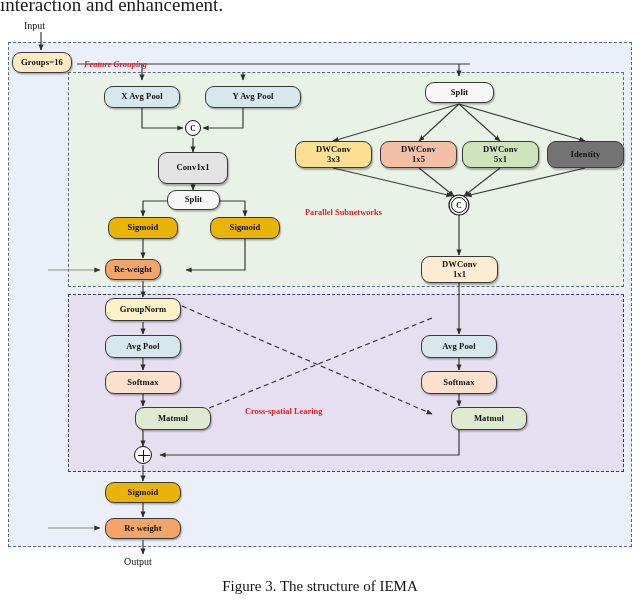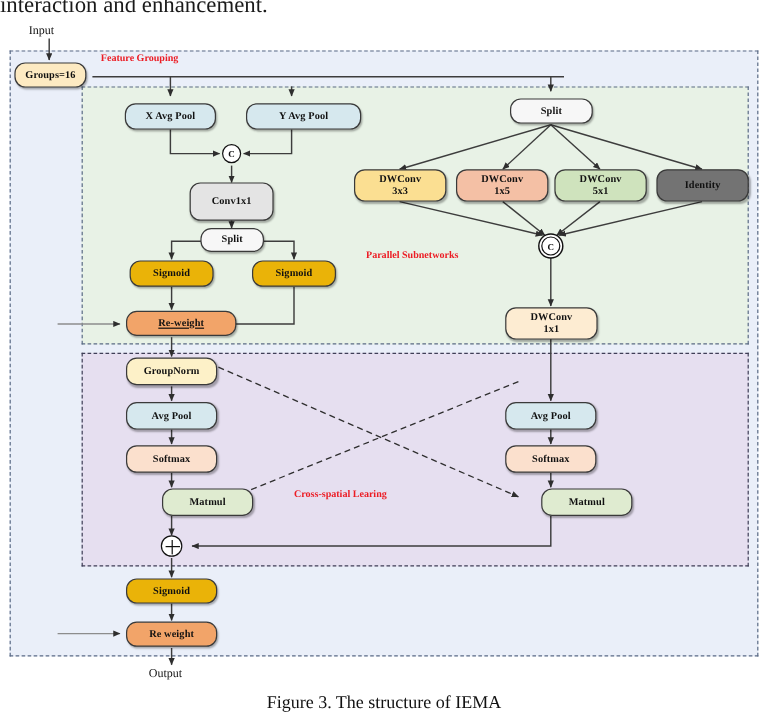--- a/index.html
+++ b/index.html
@@ -152,39 +152,39 @@
 
   <g stroke="#2e2e2e" stroke-width="1.1" fill="none" stroke-dasharray="5,3.4">
     <path d="M182,306 L432,414" marker-end="url(#ahd)"></path>
     <path d="M432,318 L182,419" marker-end="url(#ahd)"></path>
   </g>
 </svg>
 
 <div class="lbl" style="left:24px;top:20px;">Input</div>
 <div class="lbl" style="left:124px;top:556px;">Output</div>
 
-<div class="lbl-red" style="left:84px;top:44px;">Feature Grouping</div>
+<div class="lbl-red" style="left:84px;top:60px;font-style:italic;">Feature Grouping</div>
 <div class="lbl-red" style="left:305px;top:208px;">Parallel Subnetworks</div>
 <div class="lbl-red" style="left:245px;top:407px;">Cross-spatial Learing</div>
 
 <div class="node n-cream" style="left:12px;top:52px;width:60px;height:21px;">Groups=16</div>
 
 <div class="node n-blue" style="left:104px;top:86px;width:76px;height:22px;">X Avg Pool</div>
 
 <div class="node n-blue" style="left:205px;top:86px;width:96px;height:22px;text-align:right;">Y Avg Pool</div>
 
 <div class="node n-grey" style="left:158px;top:152px;width:70px;height:32px;">Conv1x1</div>
 
 <div class="node n-white" style="left:167px;top:190px;width:53px;height:20px;">Split</div>
 
 <div class="node n-purple" style="left:108px;top:217px;width:70px;height:22px;">Sigmoid</div>
 
 <div class="node n-purple" style="left:210px;top:217px;width:70px;height:22px;">Sigmoid</div>
 
-<div class="node n-orange" style="left:105px;top:259px;width:92px;height:21px;text-decoration:underline;">Re-weight</div>
+<div class="node n-orange" style="left:105px;top:259px;width:56px;height:21px;">Re-weight</div>
 
 <div class="node n-white" style="left:425px;top:82px;width:69px;height:21px;">Split</div>
 
 <div class="node n-yellow" style="left:295px;top:141px;width:77px;height:27px;flex-direction:column;">
   <span>DWConv</span>
   <span class="l2">3x3</span>
 </div>
 
 <div class="node n-salmon" style="left:380px;top:141px;width:77px;height:27px;flex-direction:column;">
   <span>DWConv</span>

